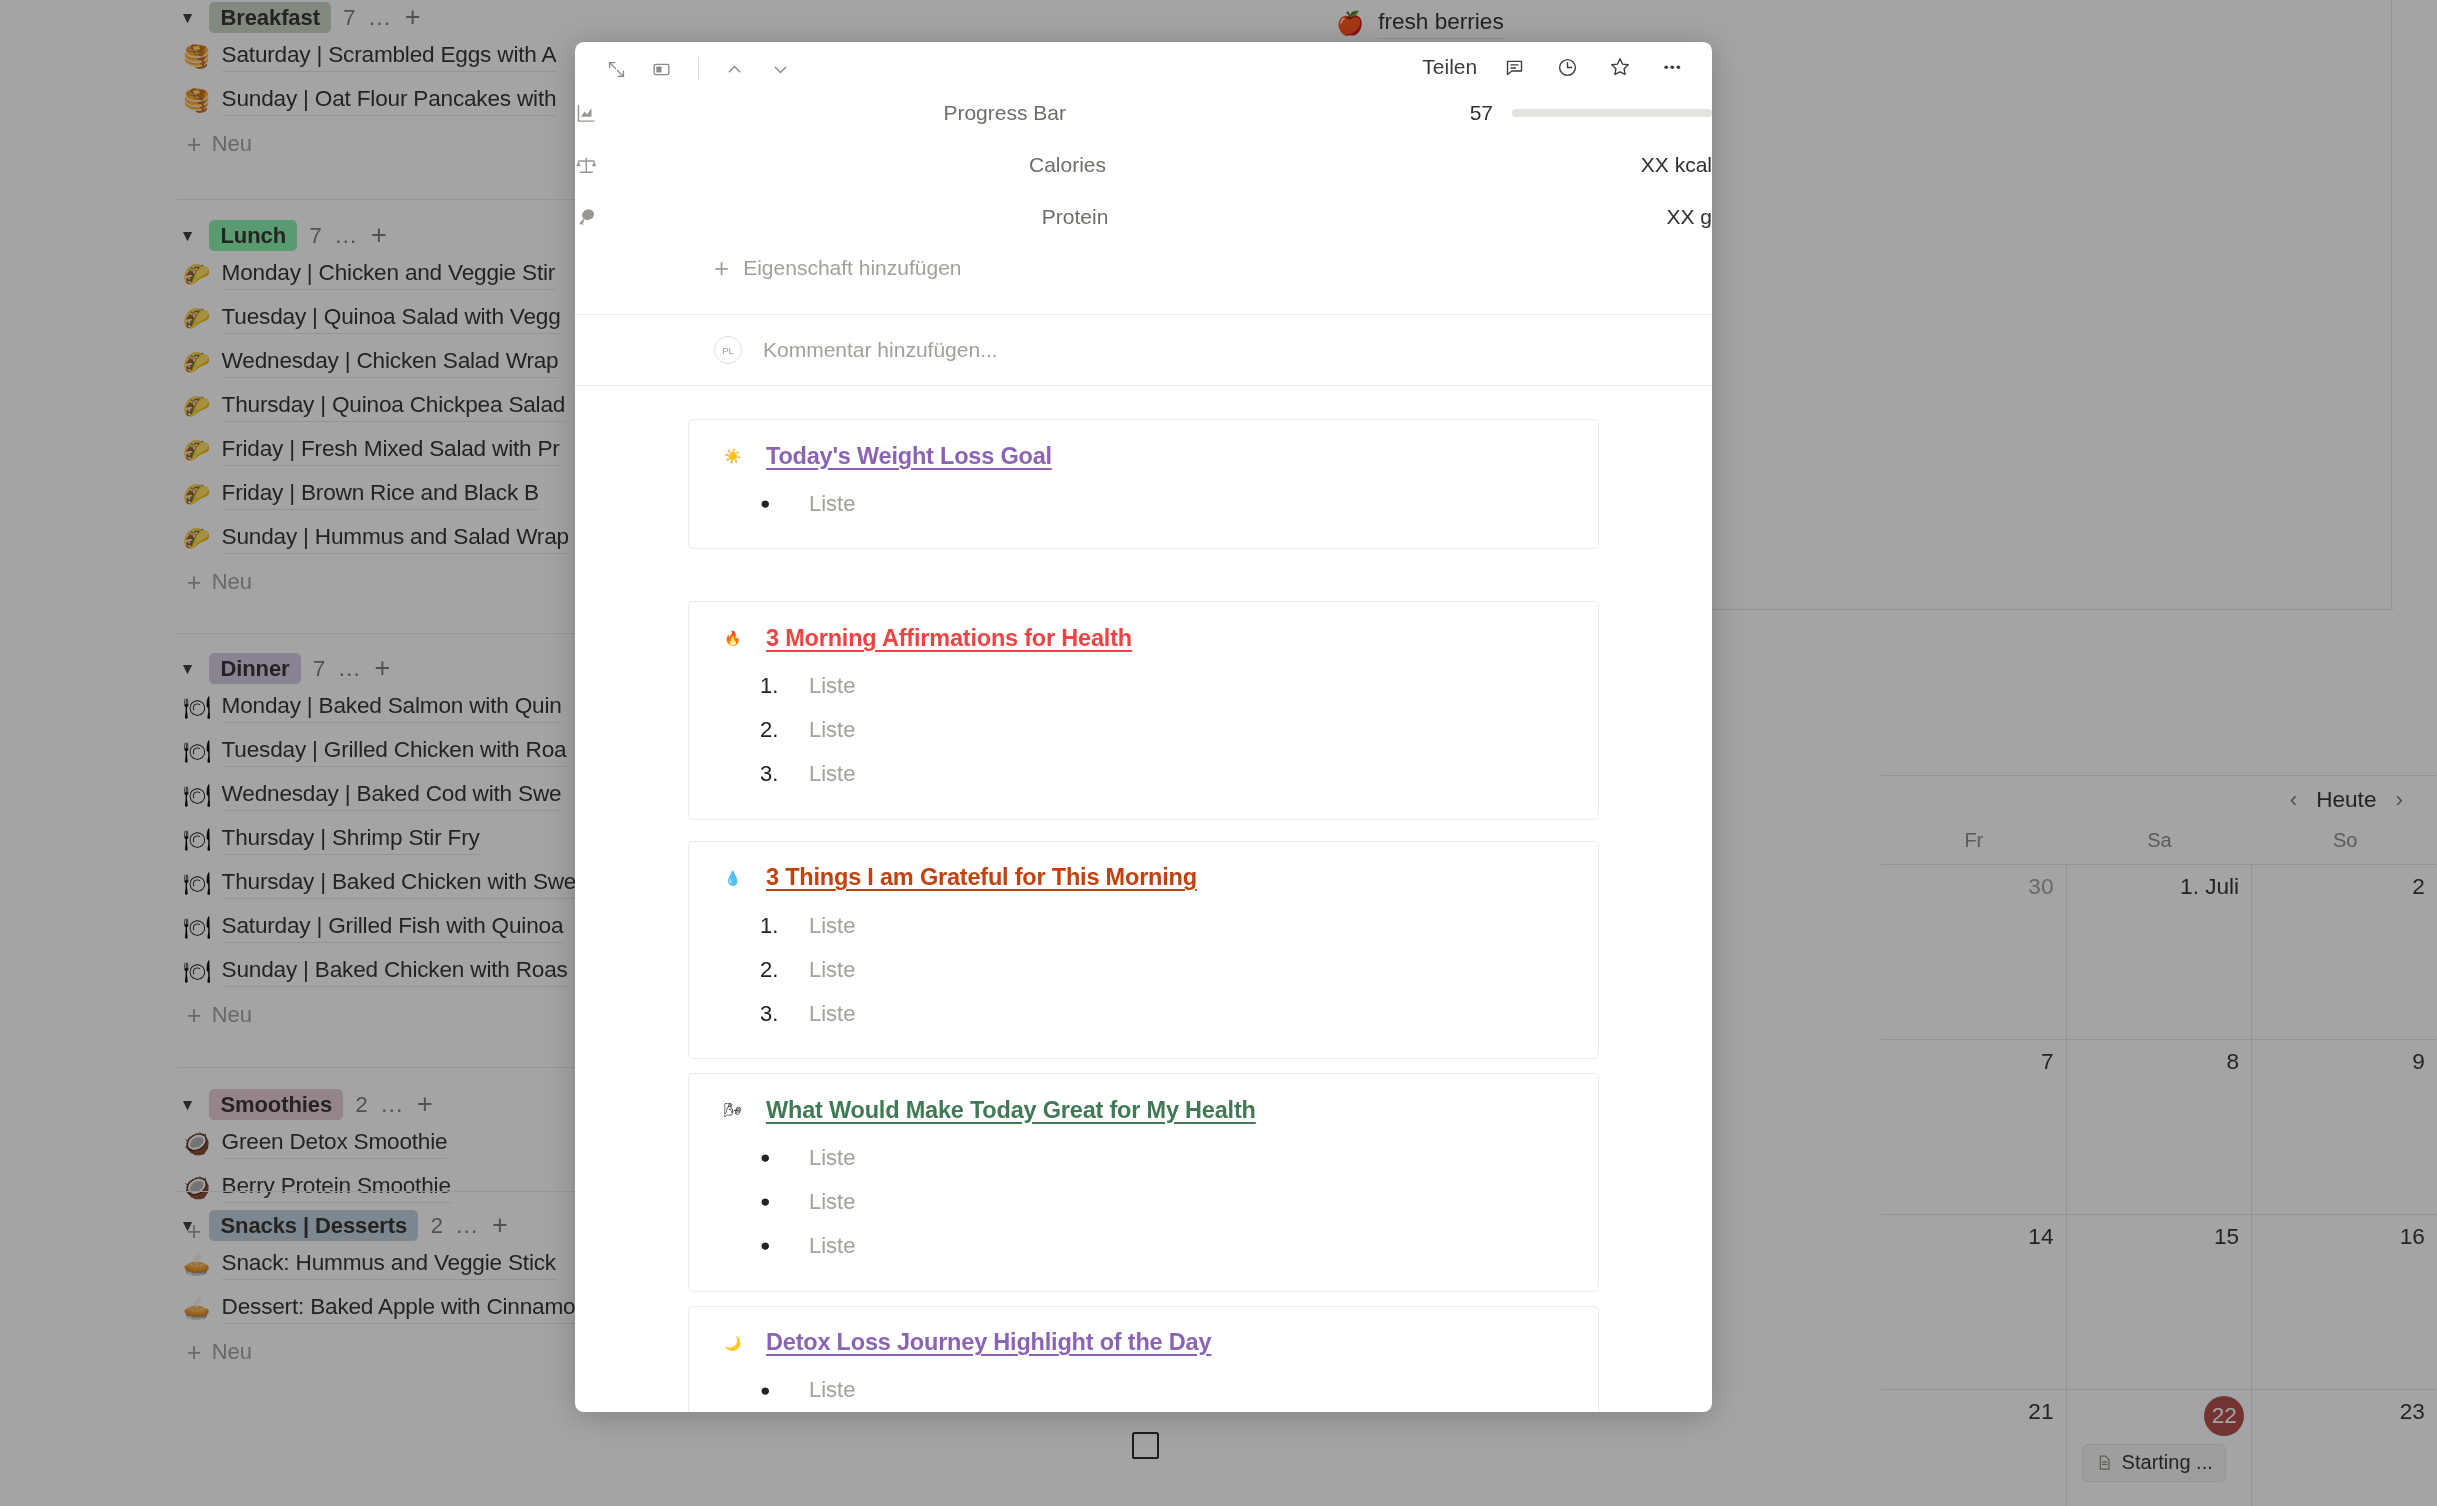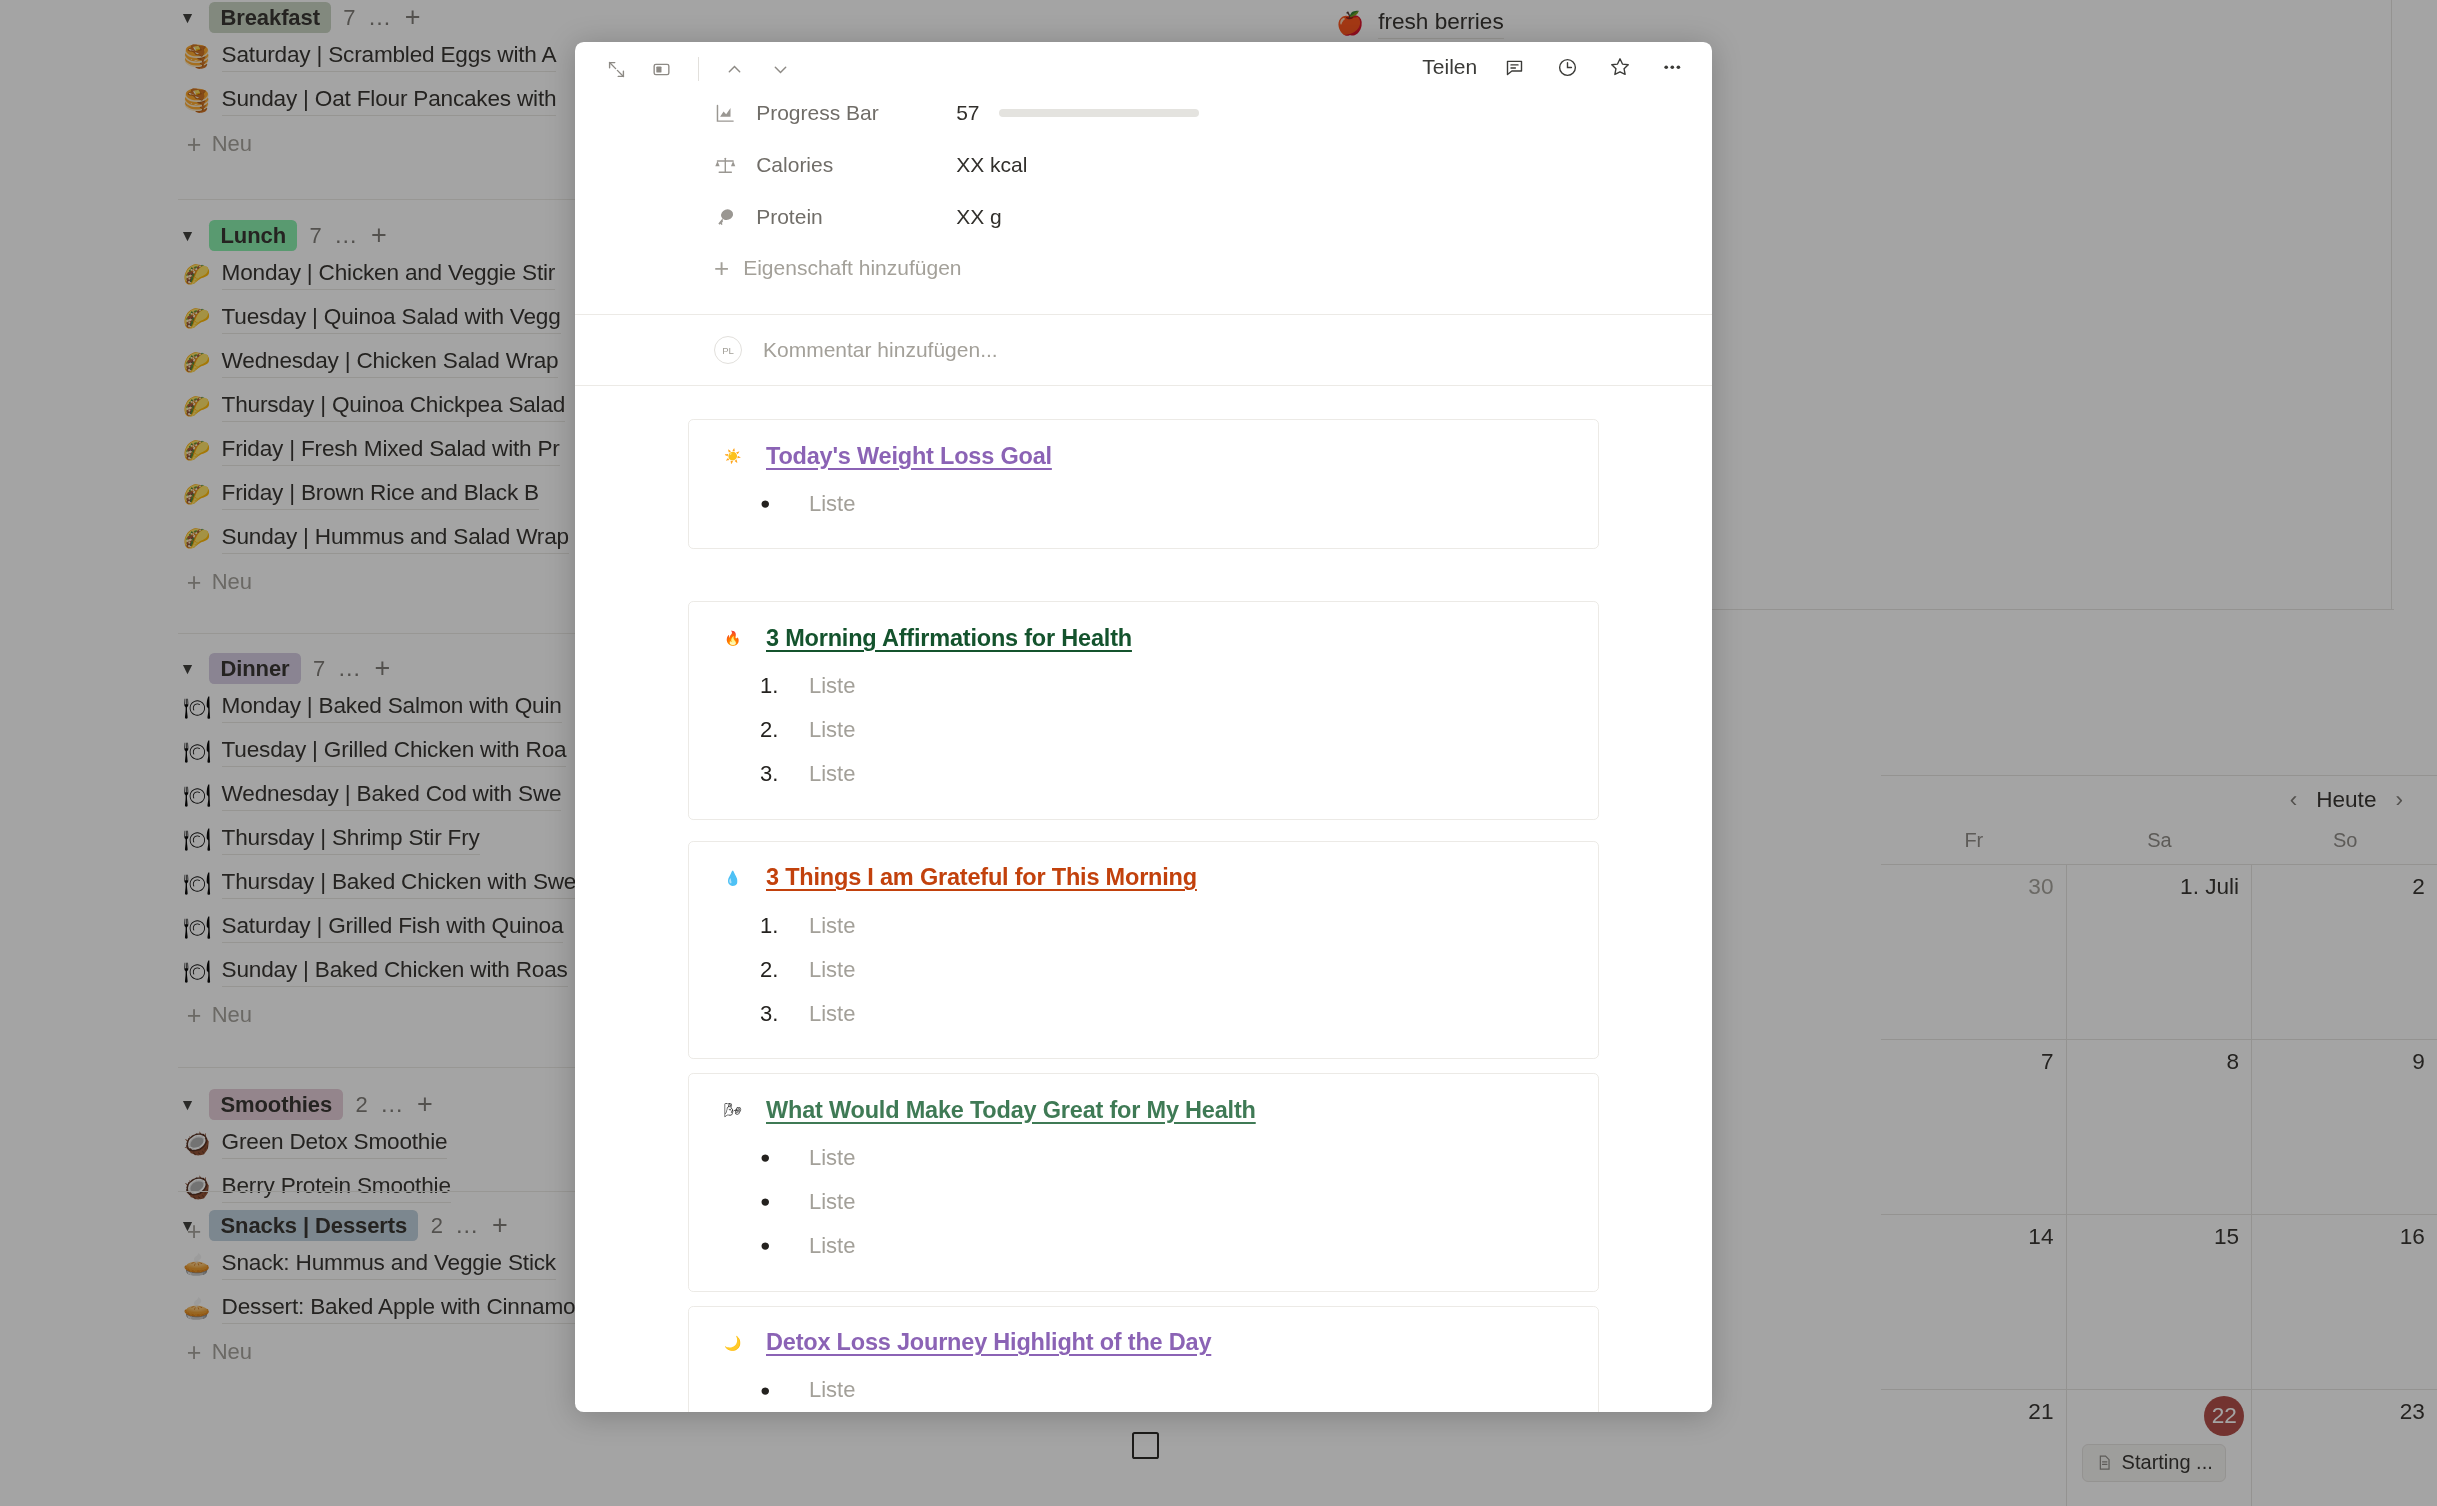--- a/index.html
+++ b/index.html
@@ -60,21 +60,21 @@
     box-shadow:0 3.5px 30px rgba(0,0,0,.22);
   }
   .m-top{position:relative;height:45px;}
   .m-left-tools{position:absolute;left:26px;top:12.2px;display:flex;align-items:center;gap:15.7px;}
   .ic-btn{width:30px;height:30px;display:flex;align-items:center;justify-content:center;color:#8d8a85;border-radius:4.4px;}
   .vdiv{width:0.9px;height:24.4px;background:#e2e0dc;margin:0 5.2px;}
   .m-right-tools{position:absolute;right:24.4px;top:10.4px;display:flex;align-items:center;gap:22.6px;}
   .m-right-tools .txt{font-size:21px;color:#3b3b38;}
 
   .props{padding:0 0 0 0;}
-  .prop-row{display:flex;align-items:center;height:52px;padding-left:139px;}
+  .prop-row{display:flex;align-items:center;height:52px;justify-content:space-between;}
   .prop-icon{width:30px;display:flex;align-items:center;color:#9a9792;}
   .prop-name{font-size:21px;color:#706d68;margin-left:12.2px;width:200px;}
   .prop-val{font-size:21px;color:#32302c;display:flex;align-items:center;gap:19px;}
   .pbar-track{width:200px;height:7.8px;border-radius:4.4px;background:#e4e3df;overflow:hidden;}
   .pbar-fill{height:100%;border-radius:4.4px;background:#7f9f80;}
   .add-prop{display:flex;align-items:center;gap:14px;height:50px;padding-left:139px;color:#a3a099;font-size:21px;}
   .add-prop .p{font-size:26px;font-weight:300;line-height:.7;}
 
   .comment-area{margin:21px 0 0;border-top:0.9px solid #eceae6;border-bottom:0.9px solid #eceae6;height:70px;display:flex;align-items:center;padding-left:139px;gap:21px;}
   .avatar{width:26px;height:26px;border-radius:50%;border:0.9px solid #e2e0dc;display:flex;align-items:center;justify-content:center;font-size:9.6px;color:#a3a099;}
@@ -439,21 +439,21 @@
         <ul class="co-list">
           <li>
             <span class="co-marker dot">●</span>
             <span>Liste</span>
           </li>
         </ul>
       </div>
       <div class="callout" style="margin-bottom: 21px;">
         <div class="co-head">
           <span class="co-emoji">🔥</span>
-          <span class="co-title" style="color: #14532d;">3 Morning Affirmations for Health</span>
+          <span class="co-title" style="color: #ef4444;">3 Morning Affirmations for Health</span>
         </div>
         <ul class="co-list">
           <li>
             <span class="co-marker">1.</span>
             <span>Liste</span>
           </li>
           <li>
             <span class="co-marker">2.</span>
             <span>Liste</span>
           </li>

